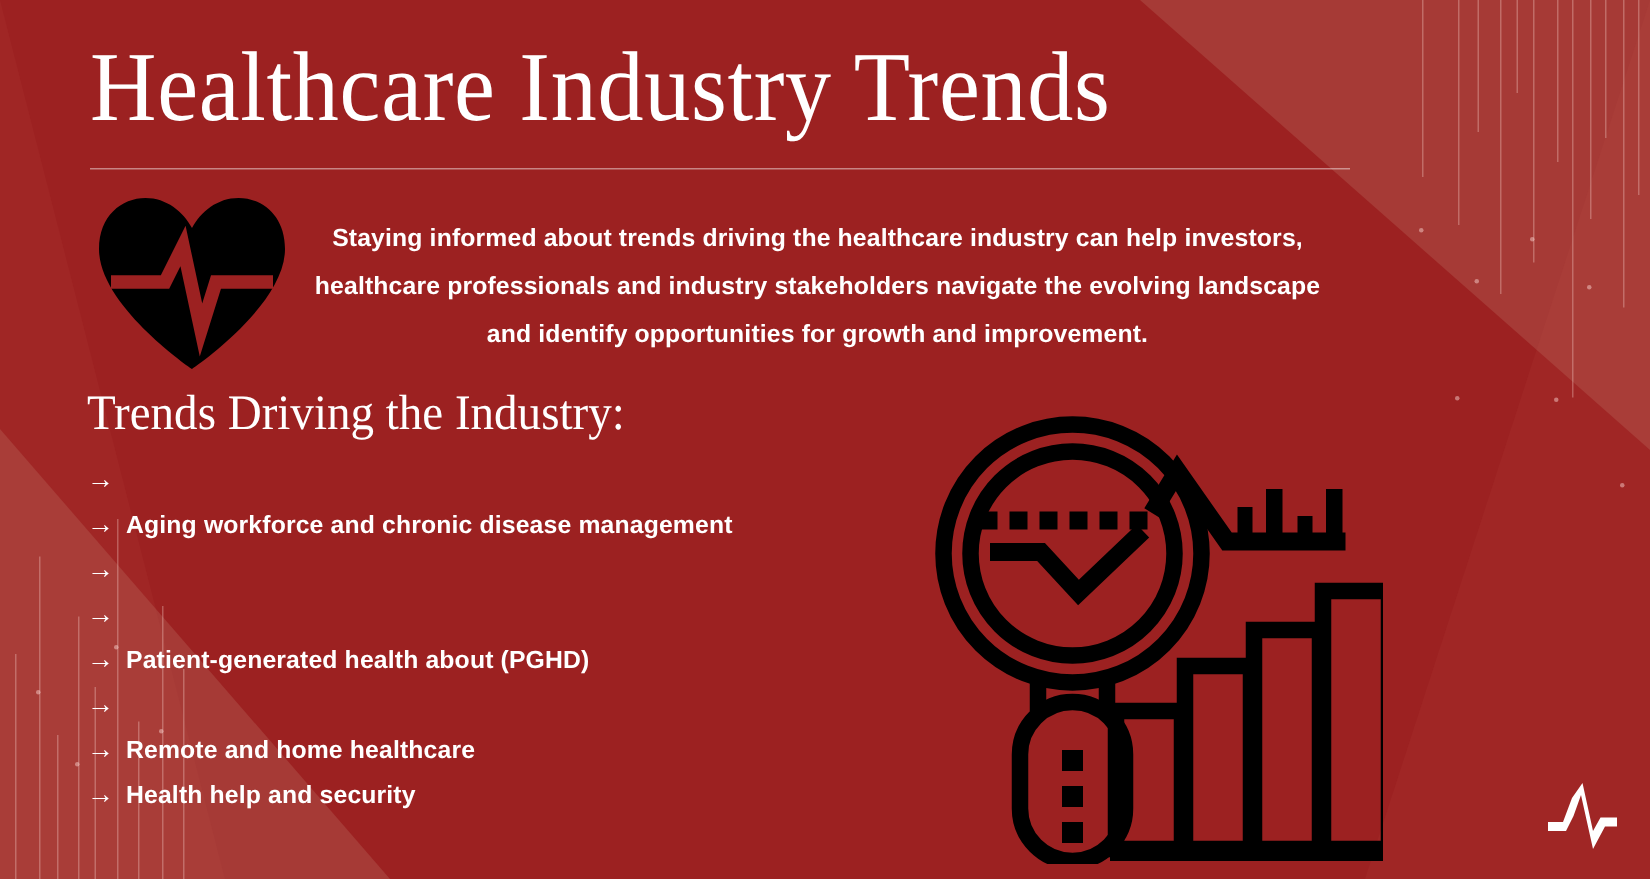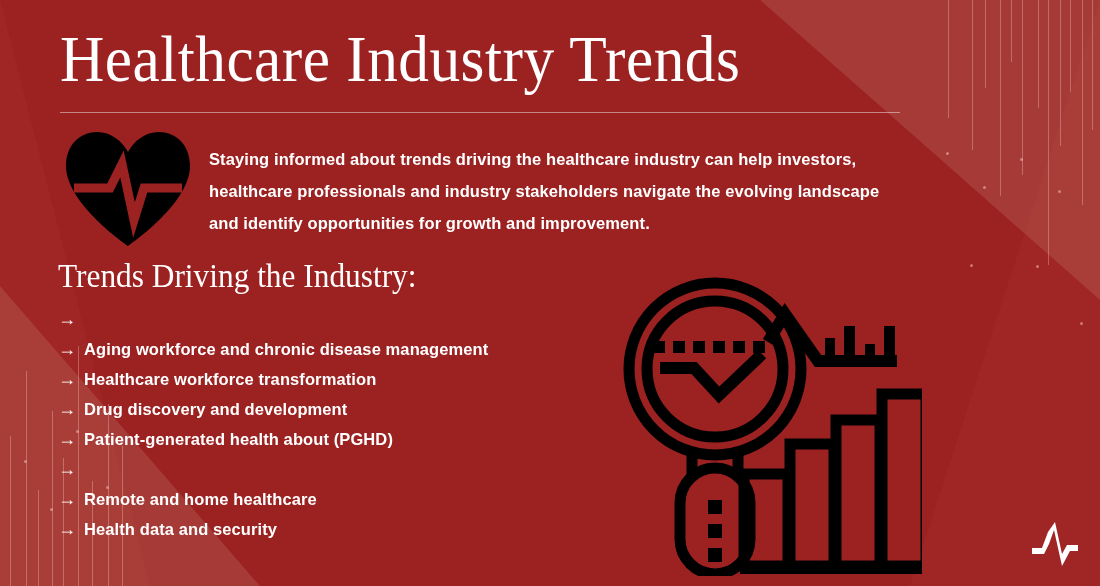--- a/index.html
+++ b/index.html
@@ -87,20 +87,21 @@
   }
   .intro-text {
     position:absolute;
     left:209px; top:143px;
     width:672px;
     font-size:16.5px;
     font-weight:bold;
     line-height:1.95;
     color:#ffffff;
     letter-spacing:0.1px;
+    text-align:center;
   }
 
   
   .section-heading {
     position:absolute;
     left:58px; top:258px;
     font-family:"Liberation Serif", serif;
     font-size:33px;
     font-weight:400;
     color:#ffffff;
@@ -210,40 +211,38 @@
   <ul class="trend-list">
     <li class="trend-item">
       <span class="trend-arrow">→</span>
     </li>
     <li class="trend-item">
       <span class="trend-arrow">→</span>
       <span class="trend-label">Aging workforce and chronic disease management</span>
     </li>
     <li class="trend-item">
       <span class="trend-arrow">→</span>
-      <span class="trend-label">Healthcare workforce transformation</span>
-    </li>
-    <li class="trend-item">
-      <span class="trend-arrow">→</span>
-      <span class="trend-label">Drug discovery and development</span>
+    </li>
+    <li class="trend-item">
+      <span class="trend-arrow">→</span>
     </li>
     <li class="trend-item">
       <span class="trend-arrow">→</span>
       <span class="trend-label">Patient-generated health about (PGHD)</span>
     </li>
     <li class="trend-item">
       <span class="trend-arrow">→</span>
     </li>
     <li class="trend-item">
       <span class="trend-arrow">→</span>
       <span class="trend-label">Remote and home healthcare</span>
     </li>
     <li class="trend-item">
       <span class="trend-arrow">→</span>
-      <span class="trend-label">Health data and security</span>
+      <span class="trend-label">Health help and security</span>
     </li>
   </ul>
 
   <svg class="analytics-illustration" viewBox="0 0 300 300">
     <g fill="none" stroke="#000000" stroke-width="11">
 
       <path d="M146 66 L163 38 L196 85 L275 85" stroke-width="12" stroke-linejoin="miter"></path>
 
       <g stroke="none" fill="#000000">
         <rect x="203" y="62" width="10" height="23"></rect>

